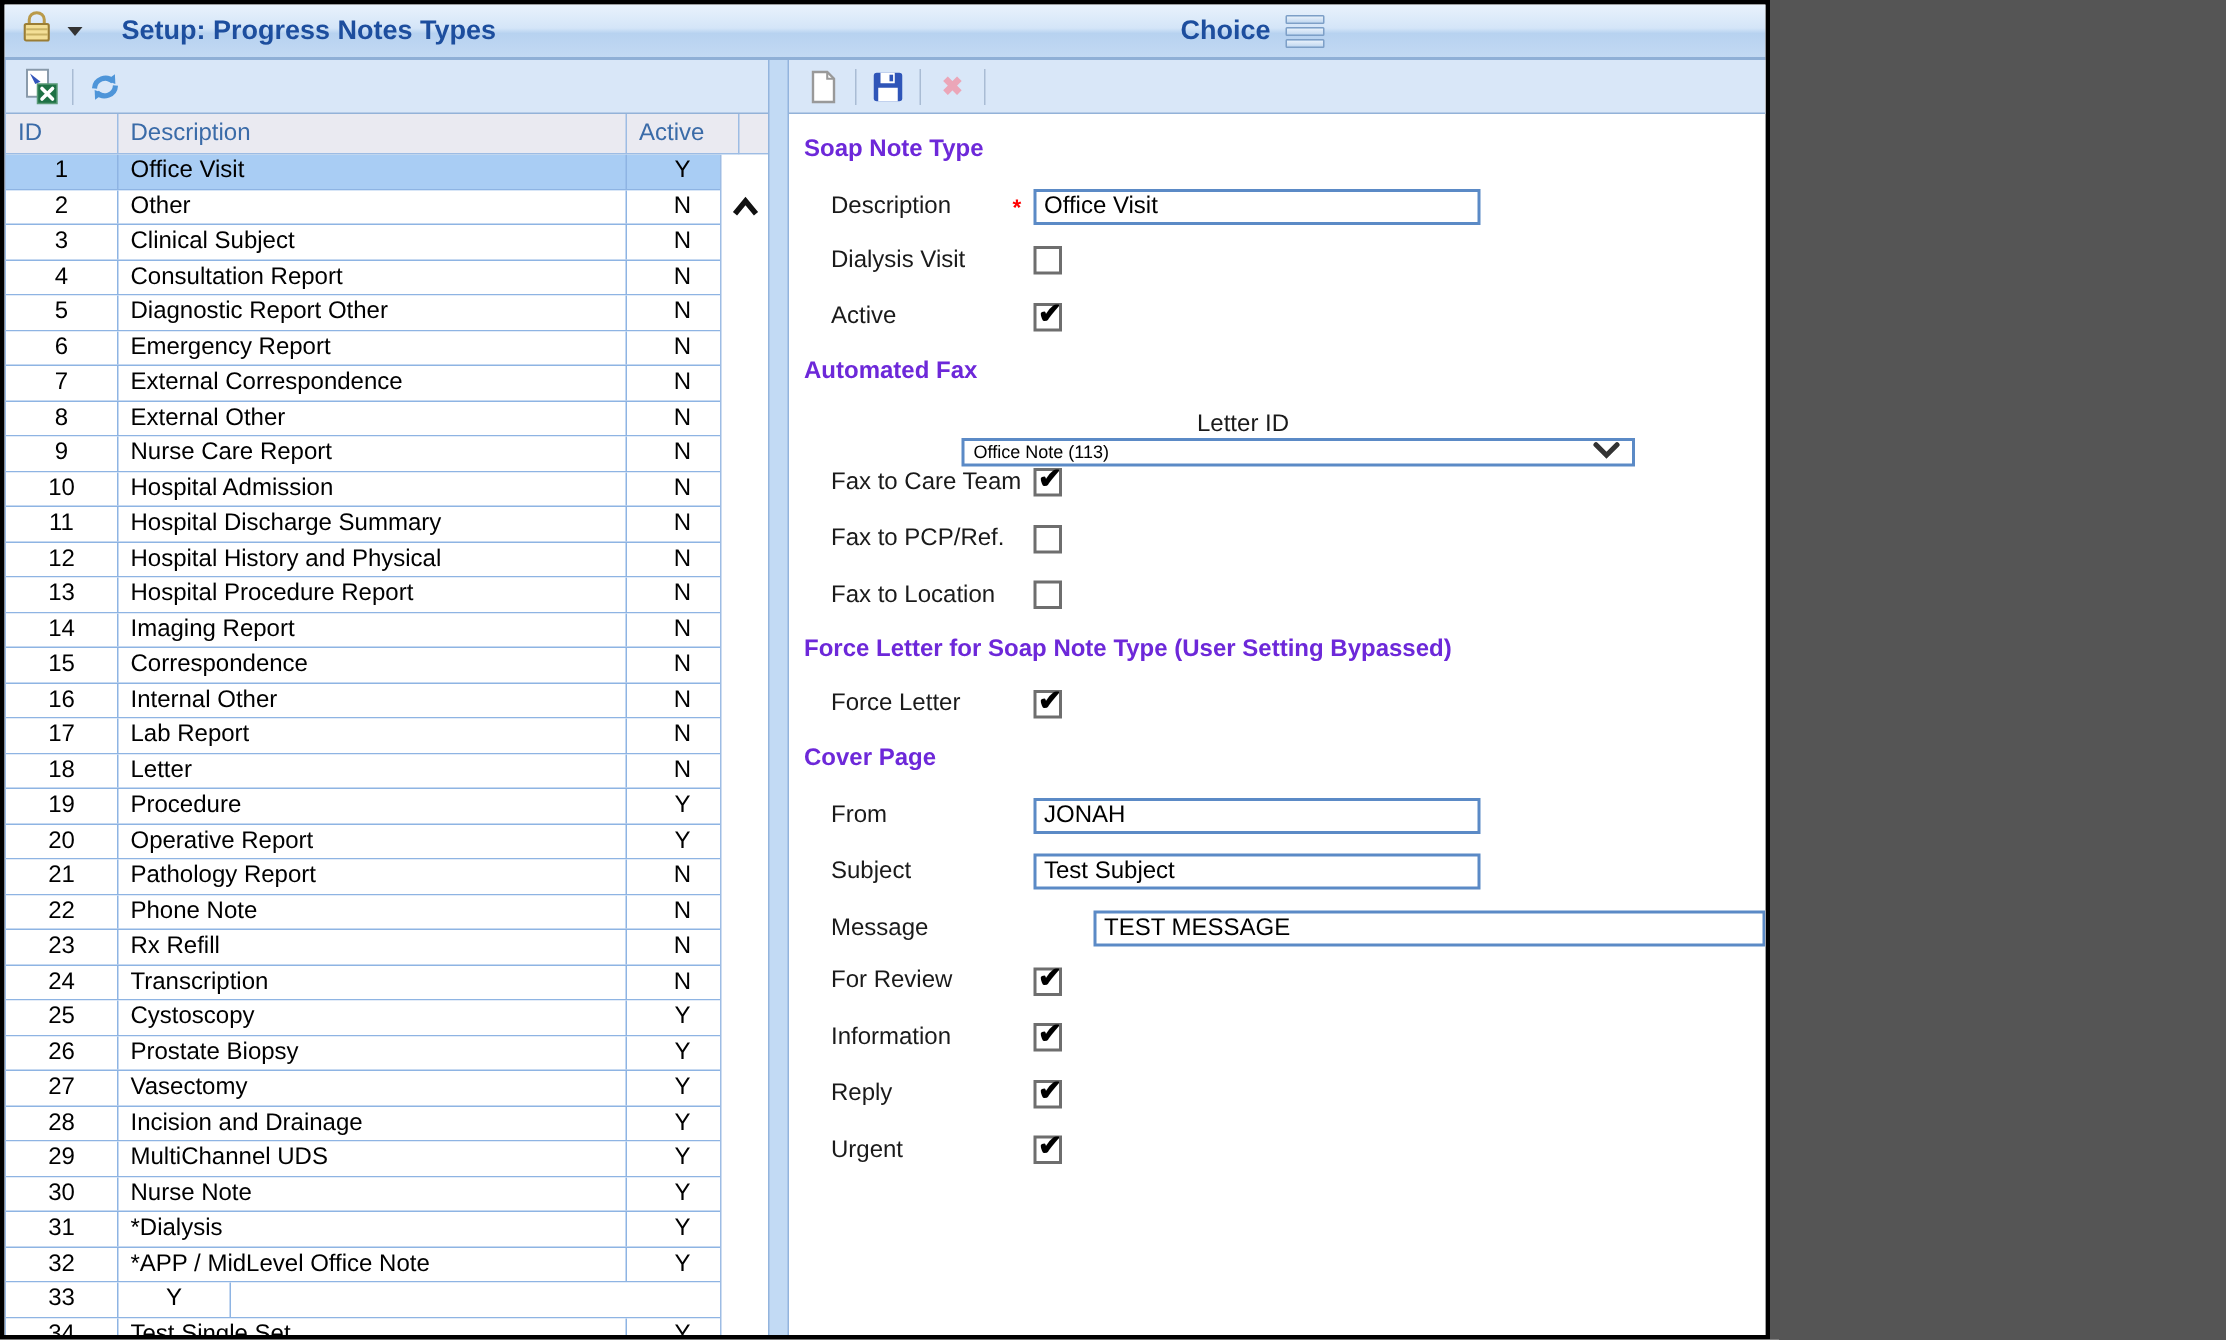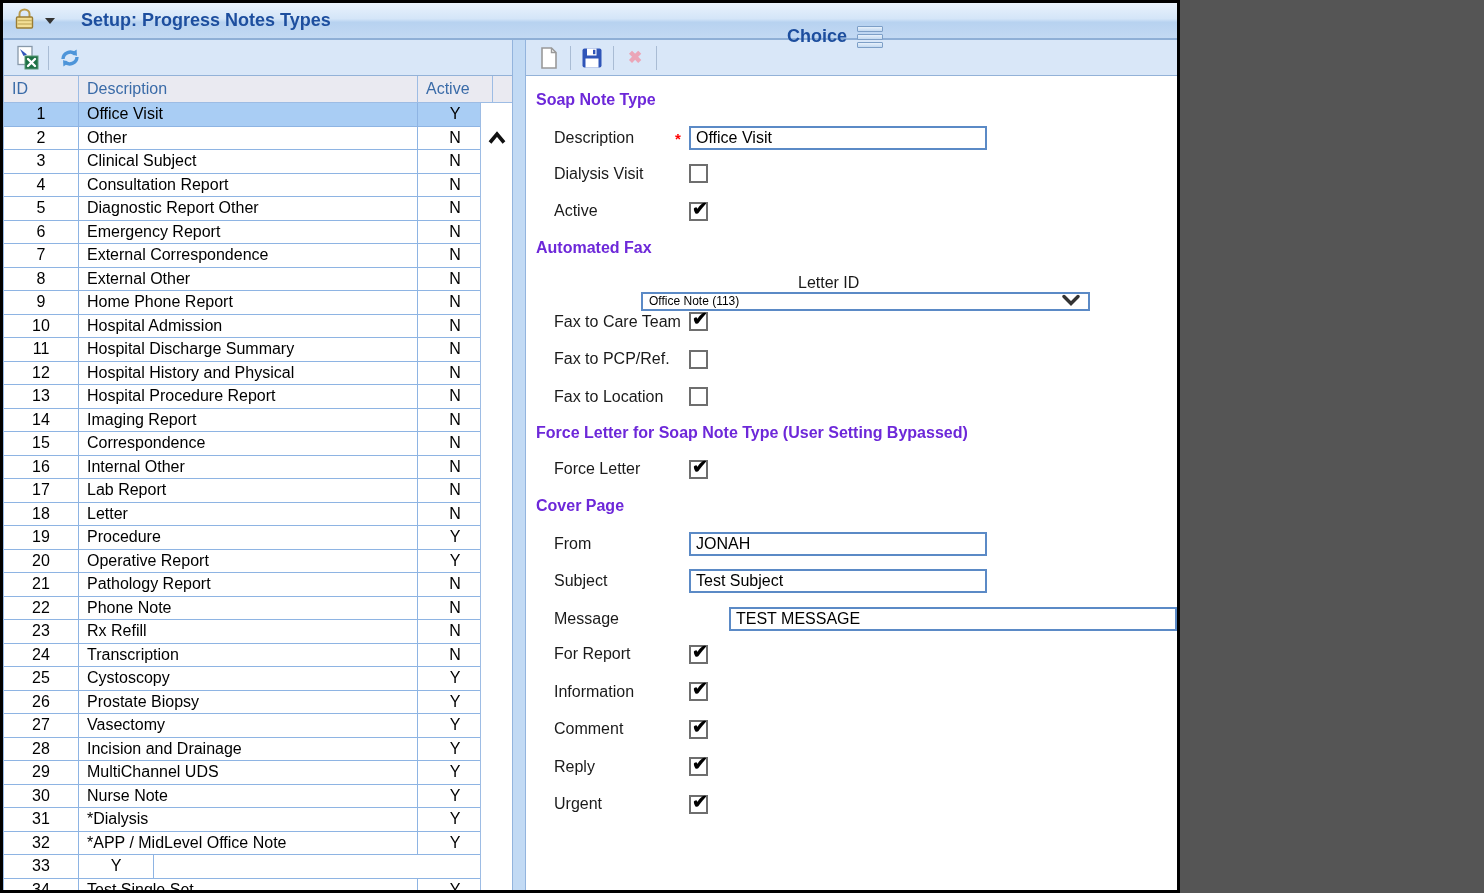--- a/index.html
+++ b/index.html
@@ -14,21 +14,21 @@
     height:37px; display:flex; align-items:center;
     background:linear-gradient(to bottom,#e9f2fc 0%,#d4e5f8 45%,#b7d2f0 55%,#c3d9f3 100%);
     border-bottom:2px solid #8fafd6; position:relative;
   }
   .lock-group { display:flex; align-items:center; margin-left:10px; cursor:pointer; }
   .caret-down {
     width:0; height:0; border-left:5px solid transparent; border-right:5px solid transparent;
     border-top:6px solid #333; margin-left:9px;
   }
   .title { color:#1d4e9e; font-size:18px; font-weight:bold; margin-left:26px; }
-  .brand-group { position:absolute; right:294px; top:16px; height:100%; display:flex; align-items:center; }
+  .brand-group { position:absolute; right:294px; top:0; height:100%; display:flex; align-items:center; }
   .brand { color:#1d4e9e; font-size:18px; font-weight:bold; margin-right:10px; }
   .hamburger { display:flex; flex-direction:column; justify-content:center; cursor:pointer; }
   .hamburger i {
     display:block; width:26px; height:6px; margin:1px 0;
     background:linear-gradient(to bottom,#e8f1fb,#c2d8f0);
     border:1px solid #7d9fc7; border-radius:1px;
   }
   
   .main { display:flex; height:851px; }
   .left-panel { width:521px; display:flex; flex-direction:column; border-left:1px solid #9dbce4;}
@@ -180,21 +180,21 @@
                 <div class="tc desc">External Correspondence</div>
                 <div class="tc active">N</div>
               </div>
               <div class="trow">
                 <div class="tc id">8</div>
                 <div class="tc desc">External Other</div>
                 <div class="tc active">N</div>
               </div>
               <div class="trow">
                 <div class="tc id">9</div>
-                <div class="tc desc">Home Phone Report</div>
+                <div class="tc desc">Nurse Care Report</div>
                 <div class="tc active">N</div>
               </div>
               <div class="trow">
                 <div class="tc id">10</div>
                 <div class="tc desc">Hospital Admission</div>
                 <div class="tc active">N</div>
               </div>
               <div class="trow">
                 <div class="tc id">11</div>
                 <div class="tc desc">Hospital Discharge Summary</div>
@@ -418,33 +418,29 @@
           <span class="lbl">Subject</span>
           <input class="txt-input" type="text" value="Test Subject" style="">
         </div>
 
         <div class="frow">
           <span class="lbl">Message</span>
           <input class="txt-input wide" type="text" value="TEST MESSAGE" style="">
         </div>
 
         <div class="frow cbrow">
-          <span class="lbl">For Report</span>
+          <span class="lbl">For Review</span>
           <span class="checkbox checked"></span>
         </div>
 
         <div class="frow cbrow">
           <span class="lbl">Information</span>
           <span class="checkbox checked"></span>
         </div>
 
-        <div class="frow cbrow">
-          <span class="lbl">Comment</span>
-          <span class="checkbox checked"></span>
-        </div>
 
         <div class="frow cbrow">
           <span class="lbl">Reply</span>
           <span class="checkbox checked"></span>
         </div>
 
         <div class="frow cbrow">
           <span class="lbl">Urgent</span>
           <span class="checkbox checked"></span>
         </div>

